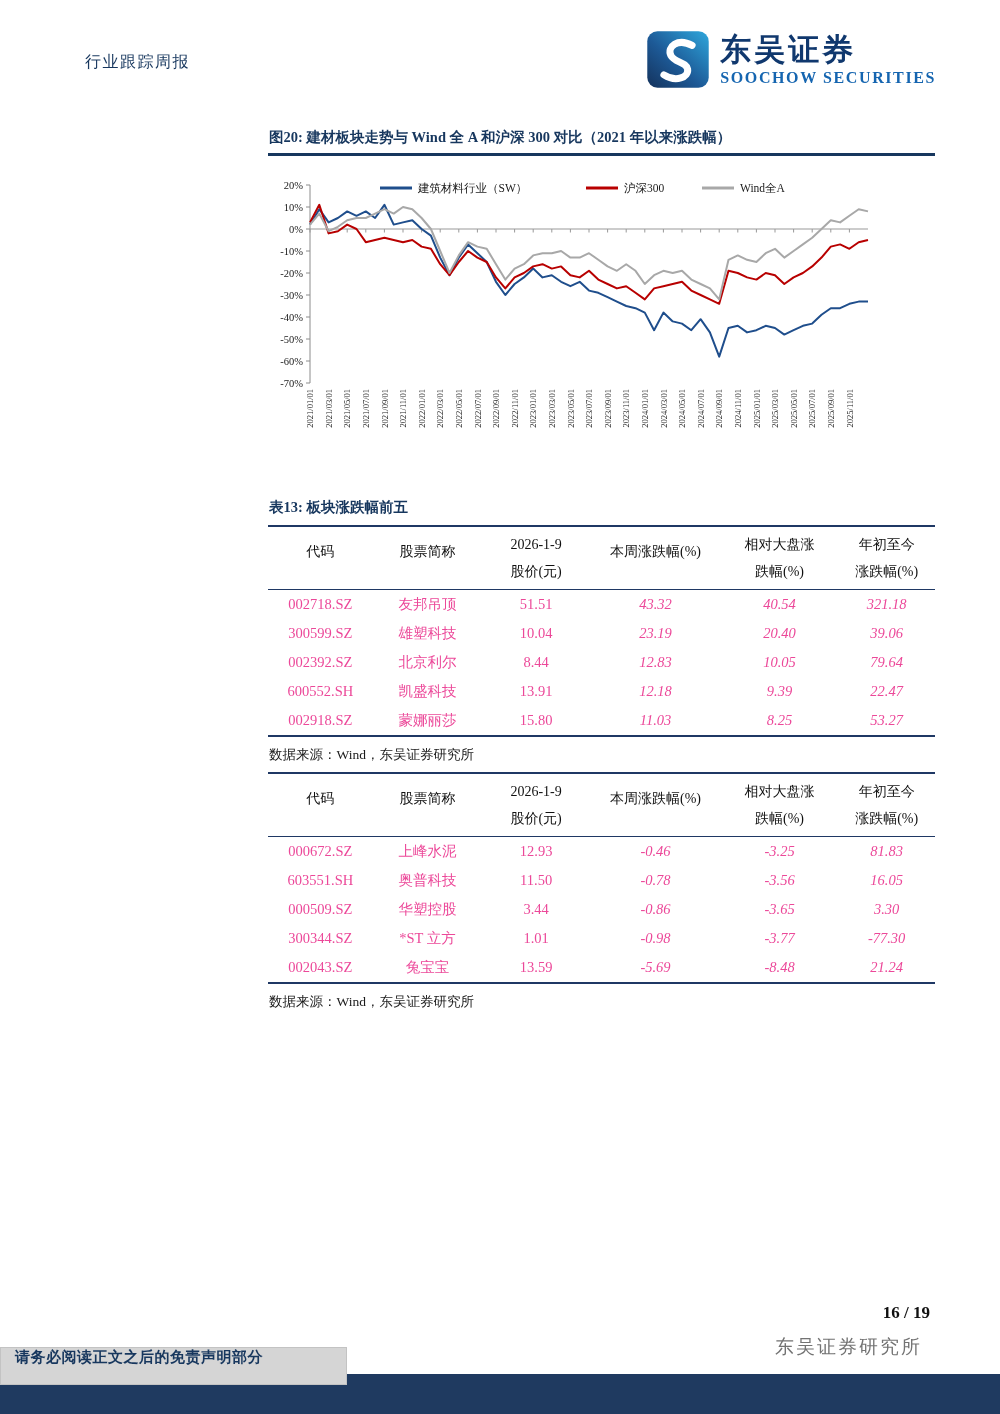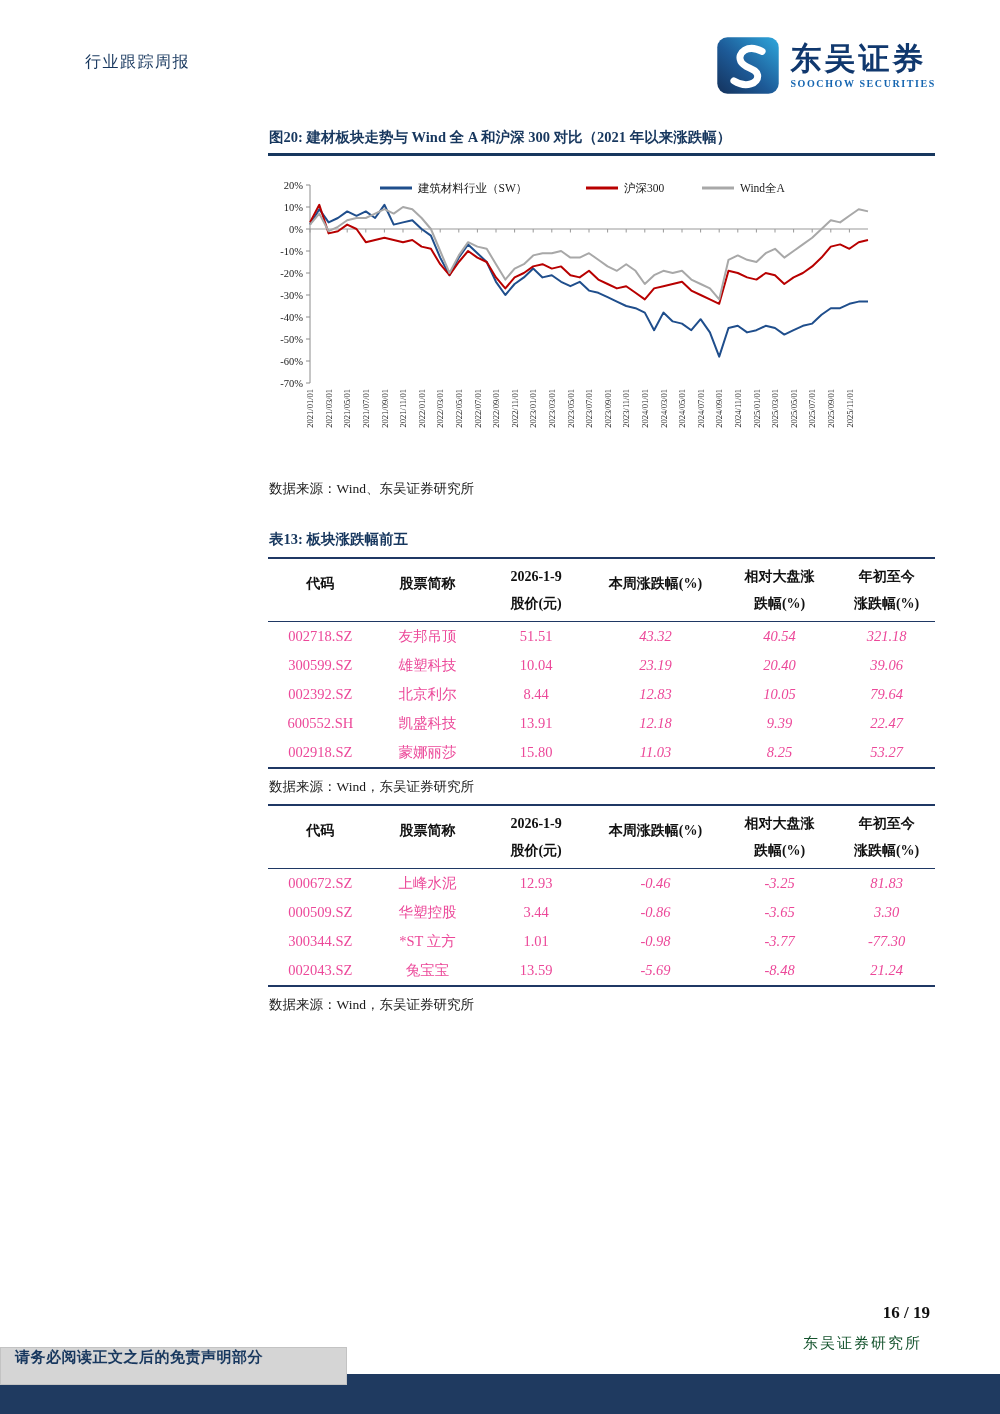--- a/index.html
+++ b/index.html
@@ -1,45 +1,45 @@
 <!DOCTYPE html>
 <html><head>
 <meta charset="utf-8">
 <style>
   html,body{margin:0;padding:0;background:#888;}
   .page{position:relative;width:1000px;height:1414px;background:#ffffff;margin:0 auto;
         font-family:"Liberation Serif","DejaVu Serif",serif;overflow:hidden;}
 
   
   .header-left{position:absolute;left:85px;top:52px;font-size:16px;color:#17375E;letter-spacing:1.5px;}
-  .logo{position:absolute;right:64px;top:36px;display:flex;align-items:center;gap:10px;}
+  .logo{position:absolute;right:64px;top:30px;display:flex;align-items:center;gap:10px;}
   .logo-txt{display:flex;flex-direction:column;line-height:1;}
   .logo-cn{font-size:31px;font-weight:bold;color:#10386E;letter-spacing:3px;}
-  .logo-en{font-size:10px;font-weight:bold;color:#1565B0;letter-spacing:1.6px;margin-top:5px;}
+  .logo-en{font-size:16px;font-weight:bold;color:#1565B0;letter-spacing:1.6px;margin-top:5px;}
 
   
   .content{position:absolute;left:268px;top:128px;width:667px;}
   .fig-title,.tbl-title{font-size:14.5px;font-weight:bold;color:#17375E;margin:0 0 6px 1px;}
   .rule{height:3px;background:#17375E;}
   .chart-wrap{margin-top:2px;height:308px;}
   .src{font-size:13.5px;color:#1a1a1a;margin:14px 0 0 1px;}
 
   .tbl-title.t13{margin-top:32px;}
   .tbl-title.t14{margin-top:52px;}
   table{width:100%;border-collapse:collapse;table-layout:fixed;margin-top:8px;
         border-top:2.5px solid #1F3864;border-bottom:2.5px solid #1F3864;}
   thead{border-bottom:1.5px solid #1F3864;}
-  th{padding:0;font-size:14px;font-weight:bold;color:#111;}
+  th{padding:0;font-size:14px;font-weight:normal;color:#111;}
   .h-wrap{display:flex;flex-direction:column;justify-content:center;align-items:center;gap:13px;height:62px;line-height:1;}
   td{height:29px;text-align:center;font-size:14.5px;color:#ec4899;padding:0;}
   td:nth-child(n+4){font-style:italic;}
 
   
   .page-num{position:absolute;right:70px;top:1303px;font-size:17px;font-weight:bold;color:#111;}
-  .institute{position:absolute;right:78px;top:1334px;font-size:15px;color:#14532d;letter-spacing:2px;}
+  .institute{position:absolute;right:78px;top:1334px;font-size:19px;color:#737373;letter-spacing:2px;}
   .bottom-bar{position:absolute;left:0;bottom:0;width:100%;height:40px;background:#1F3A60;}
   .disclaimer-box{position:absolute;left:0;top:1347px;width:347px;height:38px;background:#D5D5D5;
         border:1px solid #c3c3c3;box-sizing:border-box;display:flex;align-items:flex-start;
         padding-left:14px;z-index:2;}
   .disclaimer-box span{color:#17375E;font-weight:bold;font-size:15px;letter-spacing:0.5px;}
   svg text{font-family:"Liberation Serif","DejaVu Serif",serif;}
 </style>
 </head>
 <body>
 
@@ -158,21 +158,20 @@
           <polyline points="42.0,66.6 51.3,55.6 60.6,73.2 69.9,68.8 79.2,62.2 88.5,60.0 97.8,60.0 107.1,55.6 116.4,51.2 125.7,55.6 135.0,49.0 144.3,51.2 153.6,60.0 162.9,71.0 172.2,93.0 181.5,115.0 190.8,97.4 200.1,84.2 209.4,88.6 218.7,90.8 228.0,106.2 237.3,121.6 246.6,110.6 255.9,106.2 265.2,97.4 274.5,95.2 283.8,95.2 293.1,93.0 302.4,99.6 311.7,99.6 321.0,95.2 330.3,101.8 339.6,108.4 348.9,112.8 358.2,106.2 367.5,112.8 376.8,126.0 386.1,117.2 395.4,112.8 404.7,115.0 414.0,112.8 423.3,121.6 432.6,126.0 441.9,130.4 451.2,141.4 460.5,101.8 469.8,97.4 479.1,101.8 488.4,104.0 497.7,95.2 507.0,90.8 516.3,99.6 525.6,93.0 534.9,86.4 544.2,79.8 553.5,71.0 562.8,62.2 572.1,64.4 581.4,57.8 590.7,51.2 600.0,53.4" fill="none" stroke="#A8A8A8" stroke-width="2" stroke-linejoin="round"></polyline>
           <line x1="112" y1="30" x2="144" y2="30" stroke="#1F4E8C" stroke-width="3"></line>
           <text x="150" y="34" font-size="11.5" fill="#1a1a1a">建筑材料行业（SW）</text>
           <line x1="318" y1="30" x2="350" y2="30" stroke="#B80000" stroke-width="3"></line>
           <text x="356" y="34" font-size="11.5" fill="#1a1a1a">沪深300</text>
           <line x1="434" y1="30" x2="466" y2="30" stroke="#A8A8A8" stroke-width="3"></line>
           <text x="472" y="34" font-size="11.5" fill="#1a1a1a">Wind全A</text>
         </svg>
     </div>
 
-    <div class="src">数据来源：Wind、东吴证券研究所</div>
 
     <div class="tbl-title t13">表13: 板块涨跌幅前五</div>
     <table>
       <colgroup>
         <col style="width:15.7%">
           <col style="width:16.4%">
           <col style="width:16.2%">
         <col style="width:19.6%">
           <col style="width:17.6%">
           <col style="width:14.5%">
@@ -314,20 +313,28 @@
       <tbody>
           <tr>
             <td>000672.SZ</td>
             <td>上峰水泥</td>
             <td>12.93</td>
             <td>-0.46</td>
             <td>-3.25</td>
             <td>81.83</td>
           </tr>
           <tr>
+            <td>603551.SH</td>
+            <td>奥普科技</td>
+            <td>11.50</td>
+            <td>-0.78</td>
+            <td>-3.56</td>
+            <td>16.05</td>
+          </tr>
+          <tr>
             <td>000509.SZ</td>
             <td>华塑控股</td>
             <td>3.44</td>
             <td>-0.86</td>
             <td>-3.65</td>
             <td>3.30</td>
           </tr>
           <tr>
             <td>300344.SZ</td>
             <td>*ST 立方</td>

